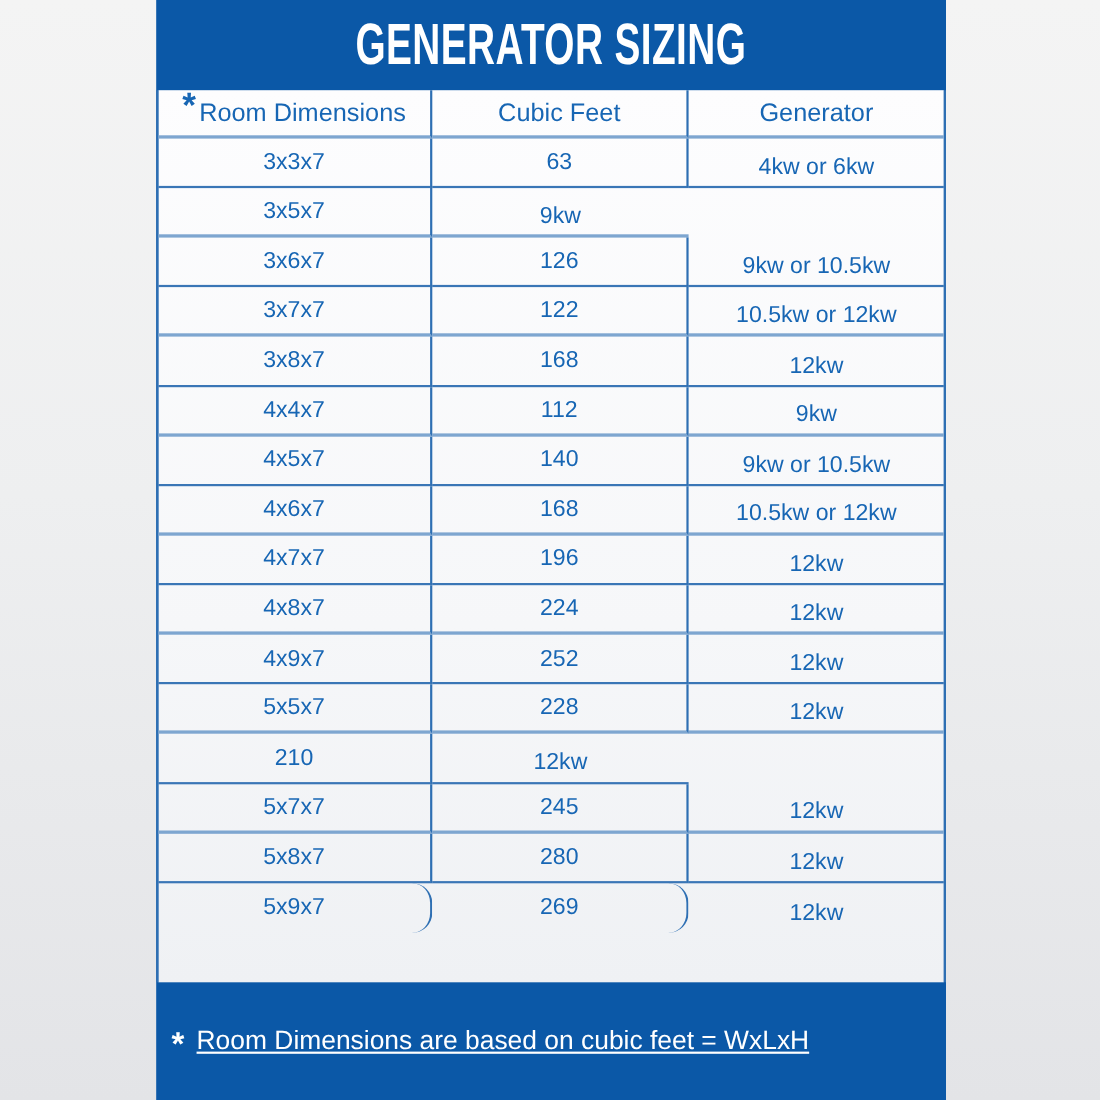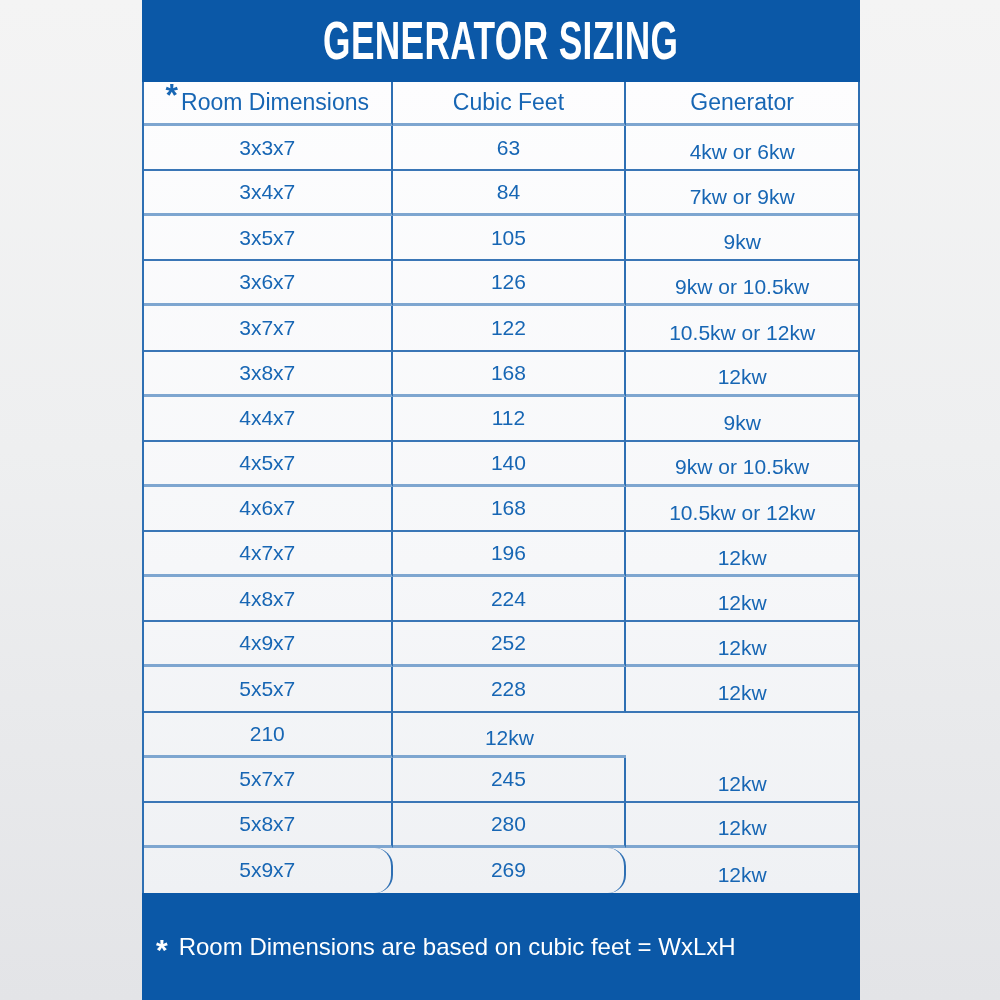--- a/index.html
+++ b/index.html
@@ -94,20 +94,21 @@
   }
   .foot-asterisk {
     font-size: 30px;
     font-weight: 700;
     margin-right: 11px;
     position: relative;
     top: 3px;
   }
   .foot-text {
     font-size: 24px;
+    text-decoration: underline;
   }
 </style>
 </head>
 <body>
 
 <div class="panel">
 
   <div class="title-band">
     <span class="title">GENERATOR SIZING</span>
   </div>
@@ -125,27 +126,21 @@
         <span>Generator</span>
       </div>
     </div>
 
   <div class="trow">
         <div class="cell col0">3x3x7</div>
         <div class="cell col1">63</div>
         <div class="cell col2">4kw or 6kw</div>
       </div>
       <div class="trow">
-        <div class="cell col0">3x4x7</div>
-        <div class="cell col1">84</div>
-        <div class="cell col2">7kw or 9kw</div>
-      </div>
-      <div class="trow">
         <div class="cell col0">3x5x7</div>
-        <div class="cell col1">105</div>
         <div class="cell col2">9kw</div>
       </div>
       <div class="trow">
         <div class="cell col0">3x6x7</div>
         <div class="cell col1">126</div>
         <div class="cell col2">9kw or 10.5kw</div>
       </div>
       <div class="trow">
         <div class="cell col0">3x7x7</div>
         <div class="cell col1">122</div>

